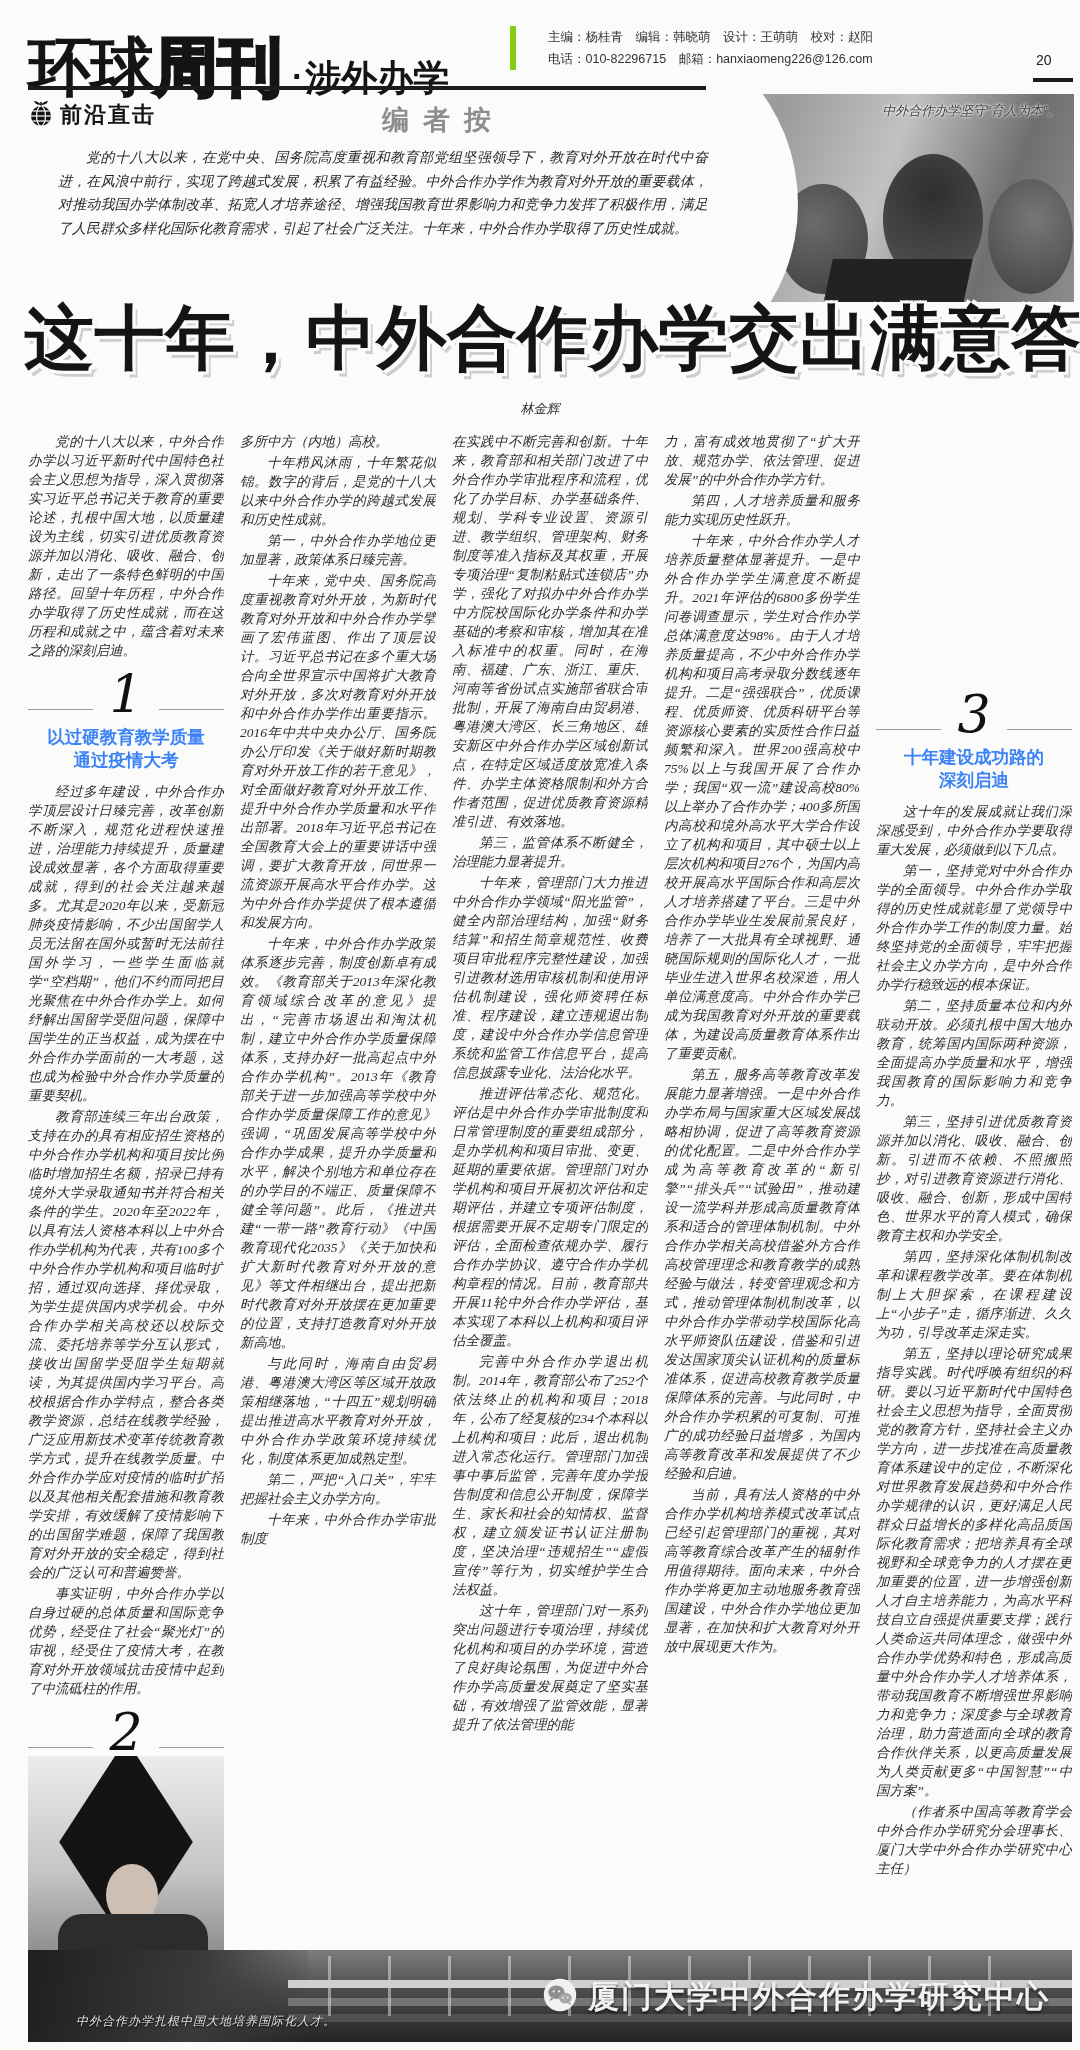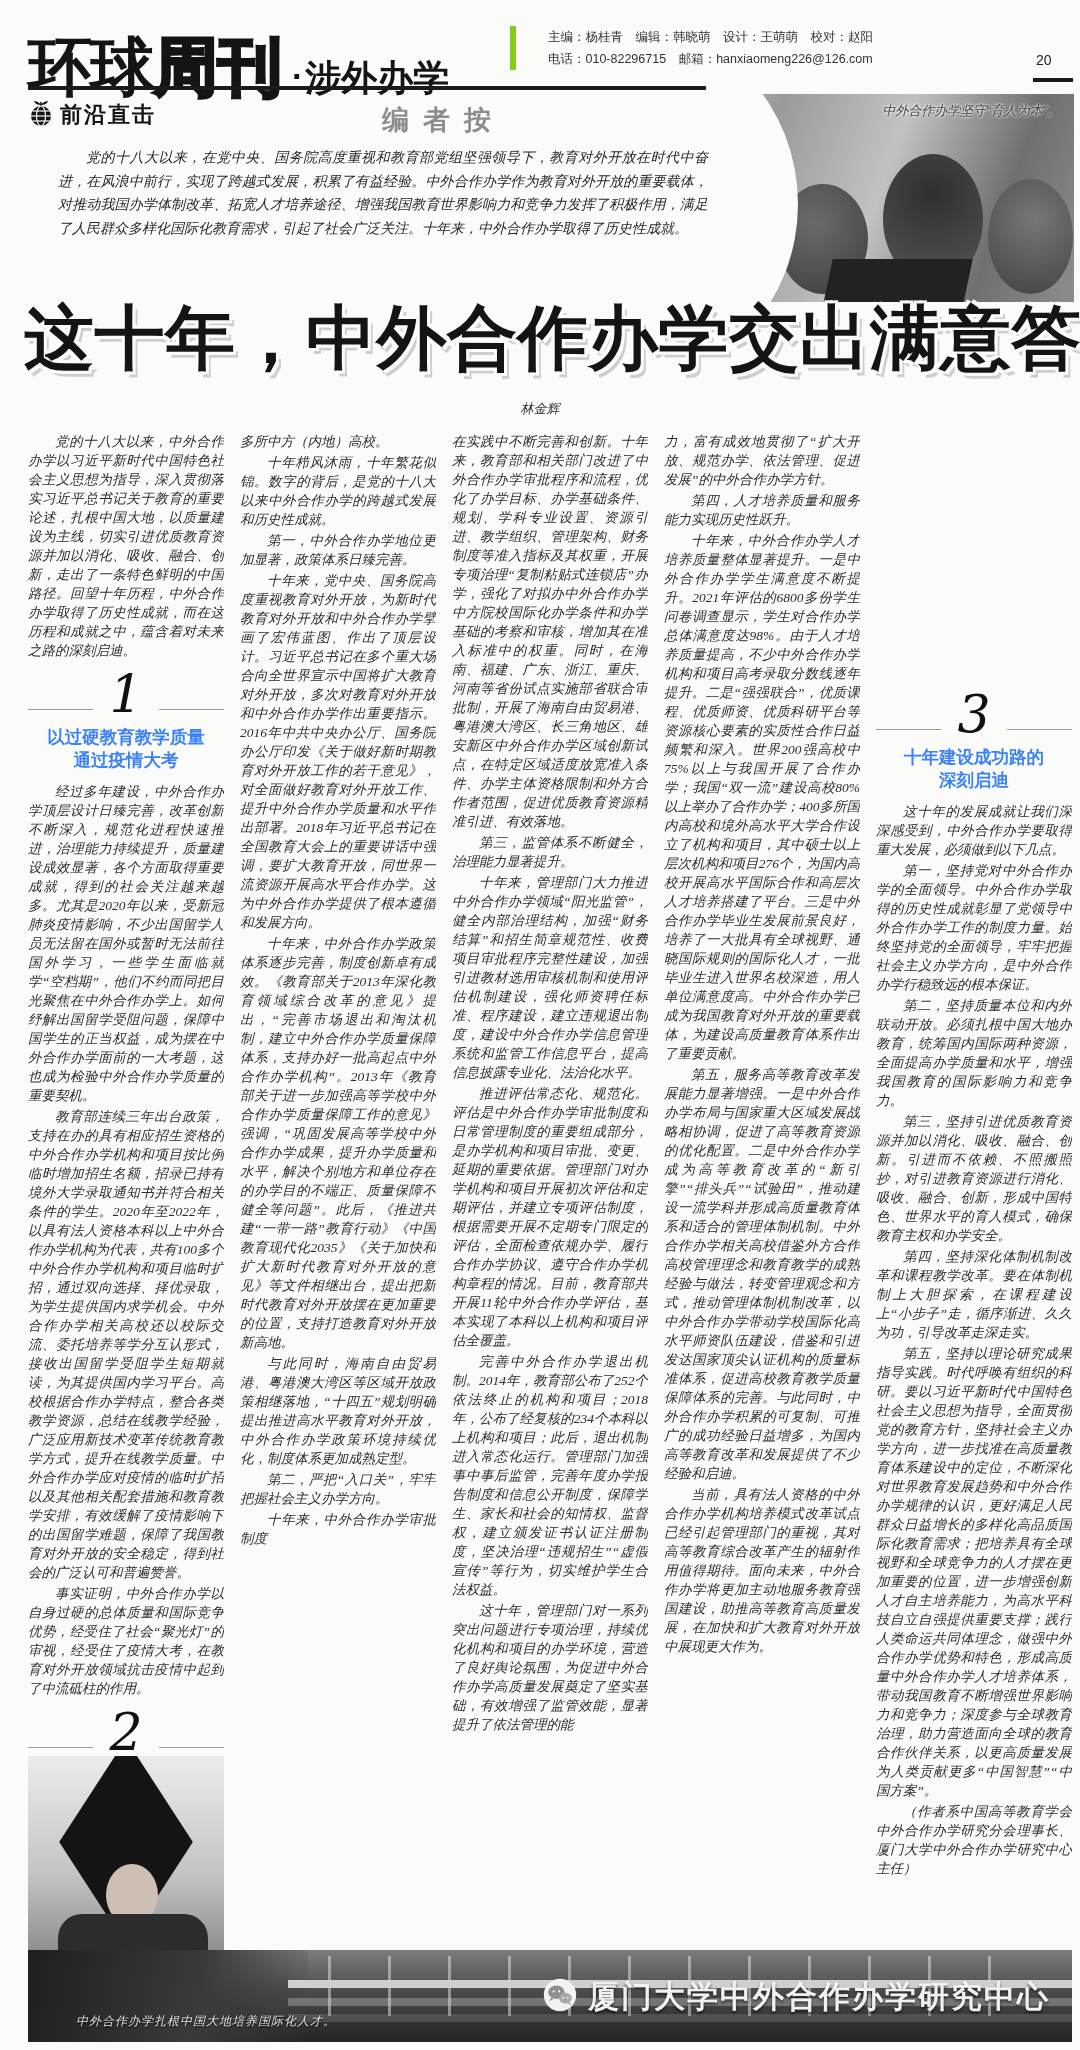--- a/index.html
+++ b/index.html
@@ -159,21 +159,21 @@
     <p>推进评估常态化、规范化。评估是中外合作办学审批制度和日常管理制度的重要组成部分，是办学机构和项目审批、变更、延期的重要依据。管理部门对办学机构和项目开展初次评估和定期评估，并建立专项评估制度，根据需要开展不定期专门限定的评估，全面检查依规办学、履行合作办学协议、遵守合作办学机构章程的情况。目前，教育部共开展11轮中外合作办学评估，基本实现了本科以上机构和项目评估全覆盖。</p>
     <p>完善中外合作办学退出机制。2014年，教育部公布了252个依法终止的机构和项目；2018年，公布了经复核的234个本科以上机构和项目；此后，退出机制进入常态化运行。管理部门加强事中事后监管，完善年度办学报告制度和信息公开制度，保障学生、家长和社会的知情权、监督权，建立颁发证书认证注册制度，坚决治理“违规招生”“虚假宣传”等行为，切实维护学生合法权益。</p>
     <p>这十年，管理部门对一系列突出问题进行专项治理，持续优化机构和项目的办学环境，营造了良好舆论氛围，为促进中外合作办学高质量发展奠定了坚实基础，有效增强了监管效能，显著提升了依法管理的能</p>
   </div>
 
   <div class="col c4">
     <p class="cont">力，富有成效地贯彻了“扩大开放、规范办学、依法管理、促进发展”的中外合作办学方针。</p>
     <p>第四，人才培养质量和服务能力实现历史性跃升。</p>
     <p>十年来，中外合作办学人才培养质量整体显著提升。一是中外合作办学学生满意度不断提升。2021年评估的6800多份学生问卷调查显示，学生对合作办学总体满意度达98%。由于人才培养质量提高，不少中外合作办学机构和项目高考录取分数线逐年提升。二是“强强联合”，优质课程、优质师资、优质科研平台等资源核心要素的实质性合作日益频繁和深入。世界200强高校中75%以上与我国开展了合作办学；我国“双一流”建设高校80%以上举办了合作办学；400多所国内高校和境外高水平大学合作设立了机构和项目，其中硕士以上层次机构和项目276个，为国内高校开展高水平国际合作和高层次人才培养搭建了平台。三是中外合作办学毕业生发展前景良好，培养了一大批具有全球视野、通晓国际规则的国际化人才，一批毕业生进入世界名校深造，用人单位满意度高。中外合作办学已成为我国教育对外开放的重要载体，为建设高质量教育体系作出了重要贡献。</p>
     <p>第五，服务高等教育改革发展能力显著增强。一是中外合作办学布局与国家重大区域发展战略相协调，促进了高等教育资源的优化配置。二是中外合作办学成为高等教育改革的“新引擎”“排头兵”“试验田”，推动建设一流学科并形成高质量教育体系和适合的管理体制机制。中外合作办学相关高校借鉴外方合作高校管理理念和教育教学的成熟经验与做法，转变管理观念和方式，推动管理体制机制改革，以中外合作办学带动学校国际化高水平师资队伍建设，借鉴和引进发达国家顶尖认证机构的质量标准体系，促进高校教育教学质量保障体系的完善。与此同时，中外合作办学积累的可复制、可推广的成功经验日益增多，为国内高等教育改革和发展提供了不少经验和启迪。</p>
-    <p>当前，具有法人资格的中外合作办学机构培养模式改革试点已经引起管理部门的重视，其对高等教育综合改革产生的辐射作用值得期待。面向未来，中外合作办学将更加主动地服务教育强国建设，助推高等教育高质量发展，在加快和扩大教育对外开放中展现更大作为。</p>
+    <p>当前，具有法人资格的中外合作办学机构培养模式改革试点已经引起管理部门的重视，其对高等教育综合改革产生的辐射作用值得期待。面向未来，中外合作办学将更加主动地服务教育强国建设，中外合作办学地位更加显著，在加快和扩大教育对外开放中展现更大作为。</p>
   </div>
 
   <div class="col c5">
     <div class="spacer"></div>
     <div class="sec-divider">
       <div class="rule"></div>
       <span class="sec-number">3</span>
       <div class="rule"></div>
     </div>
     <div class="sec-heading">

